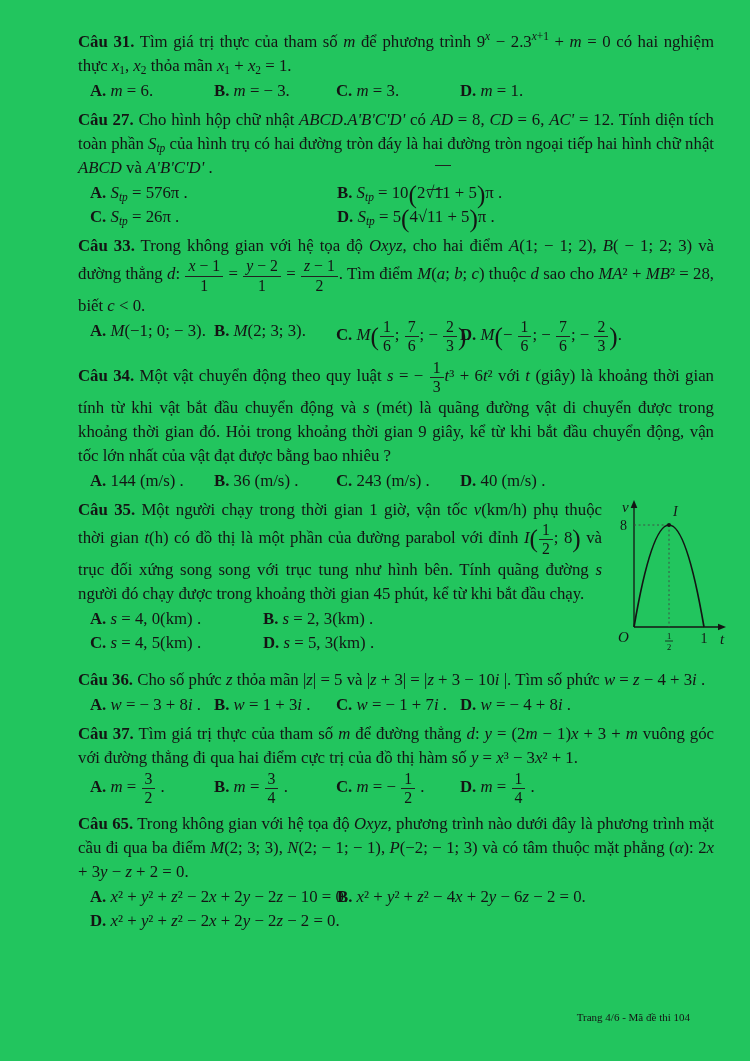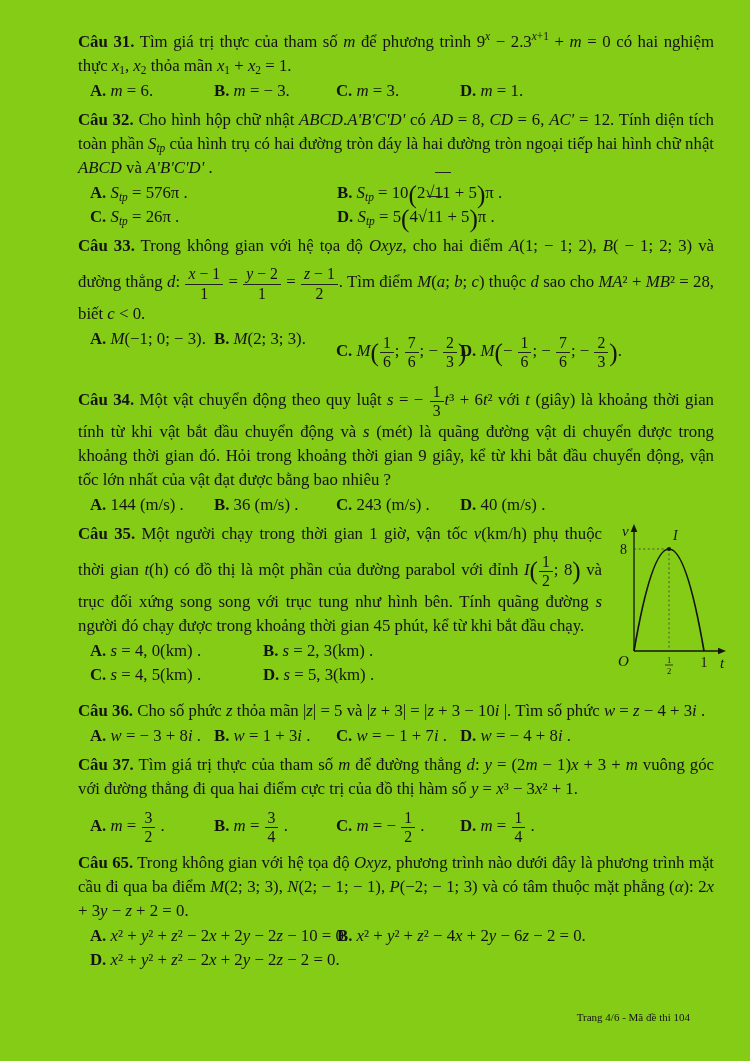--- a/index.html
+++ b/index.html
@@ -1,19 +1,19 @@
 <!DOCTYPE html>
 <html><head>
 <meta charset="utf-8">
 <style>
   html,body { margin:0; padding:0; background:#ffffff; }
   .page {
     position:relative;
     width:750px; height:1061px;
-    background:#84cc16;
+    background:#22c55e;
     font-family:"Liberation Serif","DejaVu Serif",serif;
     color:#141414;
     overflow:hidden;
   }
   .content { position:absolute; left:78px; top:30px; width:636px; }
   .q { margin:0 0 5px 0; }
   .qbody {
     margin:0; text-align:justify;
     font-size:16.8px; line-height:1.43;
   }
@@ -28,23 +28,23 @@
   .ol { font-weight:bold; }
   
   i { font-style:italic; }
   sup { font-size:0.68em; line-height:0; }
   sub { font-size:0.68em; line-height:0; vertical-align:-0.3em; }
   .fr {
     display:inline-block; vertical-align:-0.72em;
     text-align:center; line-height:1.04; font-size:0.94em;
     padding:0 1px;
   }
-  .fr .n { display:block; padding:0 3px 1px;margin-top:8px; }
+  .fr .n { display:block; padding:0 3px 1px; }
   .fr .d { display:block; border-top:1.1px solid #222; padding:1px 3px 0; }
-  .ov { border-top:1.1px solid #222; padding-top:10px; }
+  .ov { border-top:1.1px solid #222; padding-top:17px; }
   .bp { font-size:1.5em; vertical-align:-0.18em; line-height:0.6; display:inline-block; }
   
   .vgraph { float:right; margin:-4px -18px 2px 8px; }
   .clr { clear:both; }
   .footer {
     position:absolute; right:60px; bottom:38px;
     font-size:11px; color:#141414;
   }
 </style>
 </head>
@@ -57,21 +57,21 @@
       <p class="qbody"><b>Câu 31.</b> Tìm giá trị thực của tham số <i>m</i> để phương trình 9<sup><i>x</i></sup> − 2.3<sup><i>x</i>+1</sup> + <i>m</i> = 0 có hai nghiệm thực <i>x</i><sub>1</sub>, <i>x</i><sub>2</sub> thỏa mãn <i>x</i><sub>1</sub> + <i>x</i><sub>2</sub> = 1.</p>
       <div class="opts c4">
         <div class="opt"><b class="ol">A.</b> <span><i>m</i> = 6.</span></div>
         <div class="opt"><b class="ol">B.</b> <span><i>m</i> = − 3.</span></div>
         <div class="opt"><b class="ol">C.</b> <span><i>m</i> = 3.</span></div>
         <div class="opt"><b class="ol">D.</b> <span><i>m</i> = 1.</span></div>
       </div>
     </div>
 
     <div class="q">
-      <p class="qbody"><b>Câu 32.</b> Cho hình hộp chữ nhật <i>ABCD</i>.<i>A'B'C'D'</i> có <i>AD</i> = 8, <i>CD</i> = 6, <i>AC'</i> = 12. Tính diện tích toàn phần <i>S<sub>tp</sub></i> của hình trụ có hai đường tròn đáy là hai đường tròn ngoại tiếp hai hình chữ nhật <i>ABCD</i> và <i>A'B'C'D'</i> .</p>
+      <p class="qbody"><b>Câu 27.</b> Cho hình hộp chữ nhật <i>ABCD</i>.<i>A'B'C'D'</i> có <i>AD</i> = 8, <i>CD</i> = 6, <i>AC'</i> = 12. Tính diện tích toàn phần <i>S<sub>tp</sub></i> của hình trụ có hai đường tròn đáy là hai đường tròn ngoại tiếp hai hình chữ nhật <i>ABCD</i> và <i>A'B'C'D'</i> .</p>
       <div class="opts c2">
         <div class="opt"><b class="ol">A.</b> <span><i>S<sub>tp</sub></i> = 576π .</span></div>
         <div class="opt"><b class="ol">B.</b> <span><i>S<sub>tp</sub></i> = 10<span class="bp">(</span>2√<span class="ov">11</span> + 5<span class="bp">)</span>π .</span></div>
         <div class="opt"><b class="ol">C.</b> <span><i>S<sub>tp</sub></i> = 26π .</span></div>
         <div class="opt"><b class="ol">D.</b> <span><i>S<sub>tp</sub></i> = 5<span class="bp">(</span>4√<span class="ov">11</span> + 5<span class="bp">)</span>π .</span></div>
       </div>
     </div>
 
     <div class="q">
       <p class="qbody"><b>Câu 33.</b> Trong không gian với hệ tọa độ <i>Oxyz</i>, cho hai điểm <i>A</i>(1; − 1; 2), <i>B</i>( − 1; 2; 3) và đường thẳng <i>d</i>: <span class="fr"><span class="n"><i>x</i> − 1</span><span class="d">1</span></span> = <span class="fr"><span class="n"><i>y</i> − 2</span><span class="d">1</span></span> = <span class="fr"><span class="n"><i>z</i> − 1</span><span class="d">2</span></span>. Tìm điểm <i>M</i>(<i>a</i>; <i>b</i>; <i>c</i>) thuộc <i>d</i> sao cho <i>MA</i>² + <i>MB</i>² = 28, biết <i>c</i> &lt; 0.</p>

